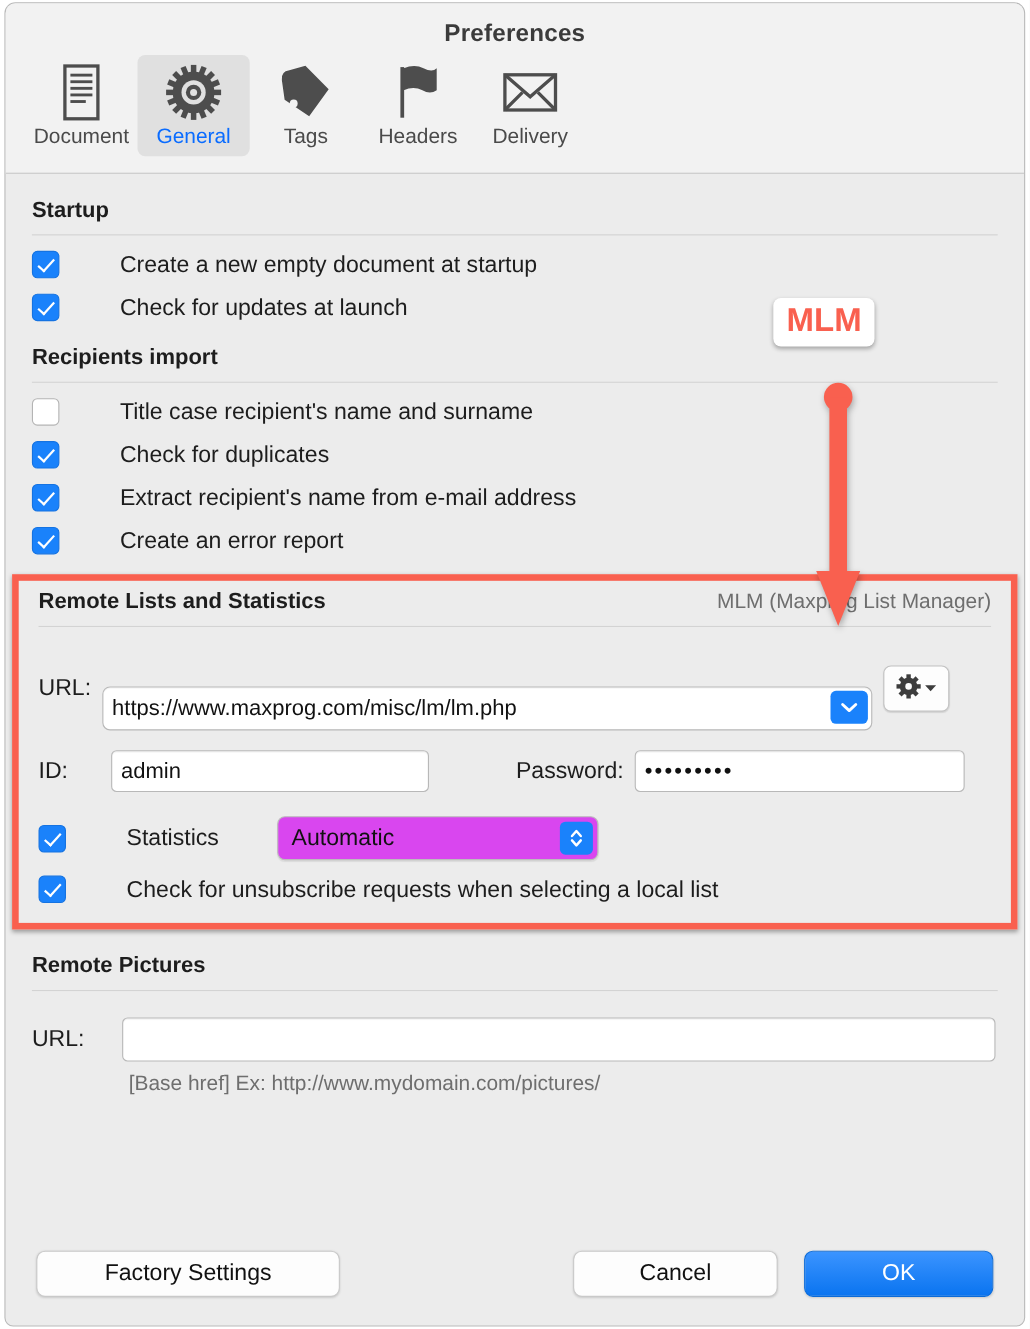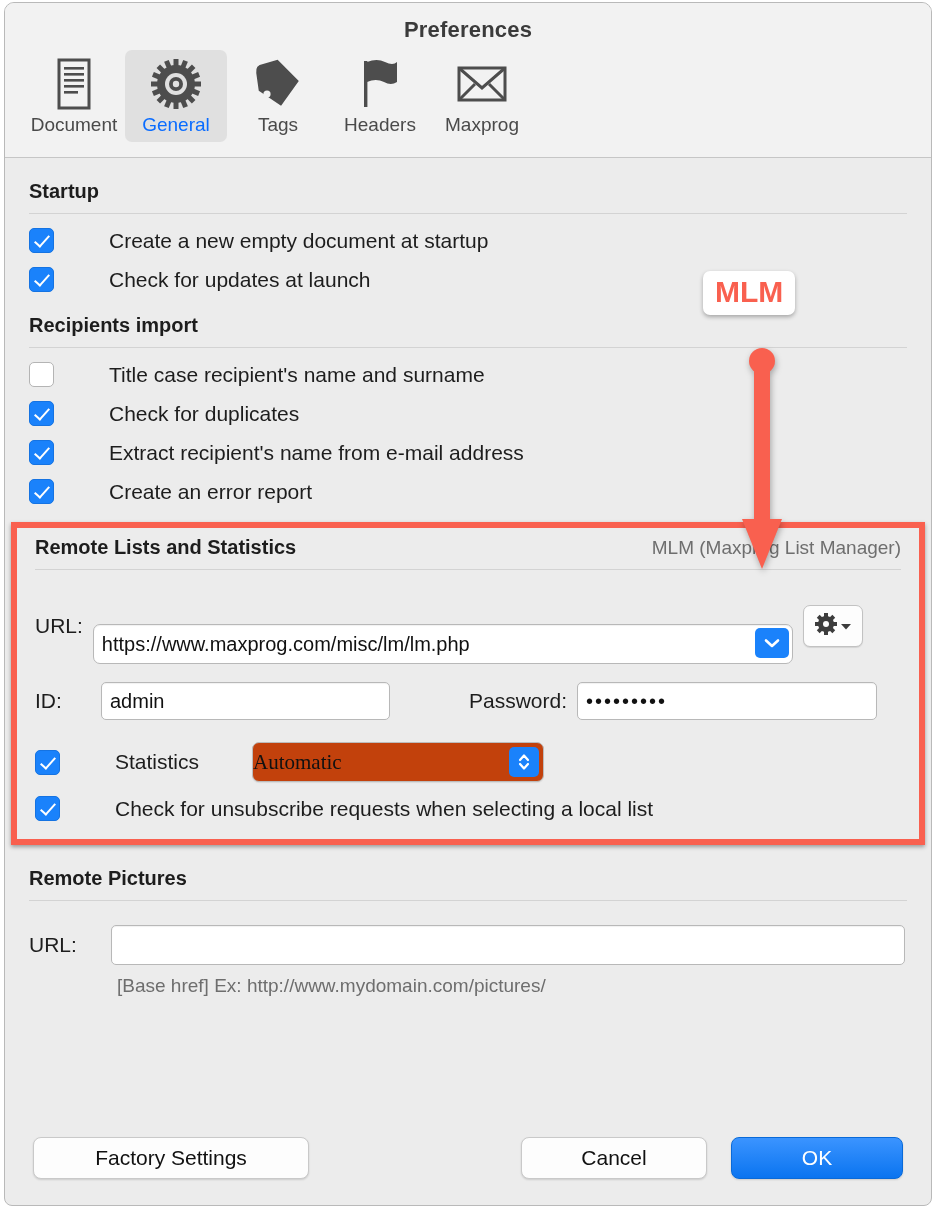--- a/index.html
+++ b/index.html
@@ -196,31 +196,31 @@
     align-items: center;
     justify-content: center;
     gap: 2px;
     box-shadow: 0 1px 1px rgba(0,0,0,.10);
   }
 
   .popup {
     position: relative;
     height: 40px;
     width: 292px;
-    background: #c2410c;
+    background: #d946ef;
     border: 1px solid #bcbcbc;
     border-radius: 7px;
     box-sizing: border-box;
     display: flex;
     align-items: center;
+    padding-left: 12px;
     font-size: 21px;
     color: #111;
     margin-left: 12px;
     box-shadow: 0 1px 1px rgba(0,0,0,.08);
-    font-family: Liberation Serif, serif;
   }
   .popup-btn {
     position: absolute;
     right: 4px; top: 4px;
     width: 30px; height: 30px;
     background: #1a82fb;
     border-radius: 5px;
     display: flex;
     align-items: center;
     justify-content: center;
@@ -357,21 +357,21 @@
       </div>
 
       <div class="tb-item">
         <div class="tb-icon">
           <svg width="54" height="52" viewBox="0 0 54 52">
             <rect x="4" y="10" width="46" height="32" fill="none" stroke="#4d4d4d" stroke-width="3"></rect>
             <path d="M4 10 L27 30 L50 10" fill="none" stroke="#4d4d4d" stroke-width="3"></path>
             <path d="M4 42 L20 26 M50 42 L34 26" fill="none" stroke="#4d4d4d" stroke-width="3"></path>
           </svg>
         </div>
-        <div class="tb-label">Maxprog</div>
+        <div class="tb-label">Delivery</div>
       </div>
 
     </div>
   </div>
 
   <div class="content">
 
     <div class="section-title">Startup</div>
     <div class="rule"></div>
 

